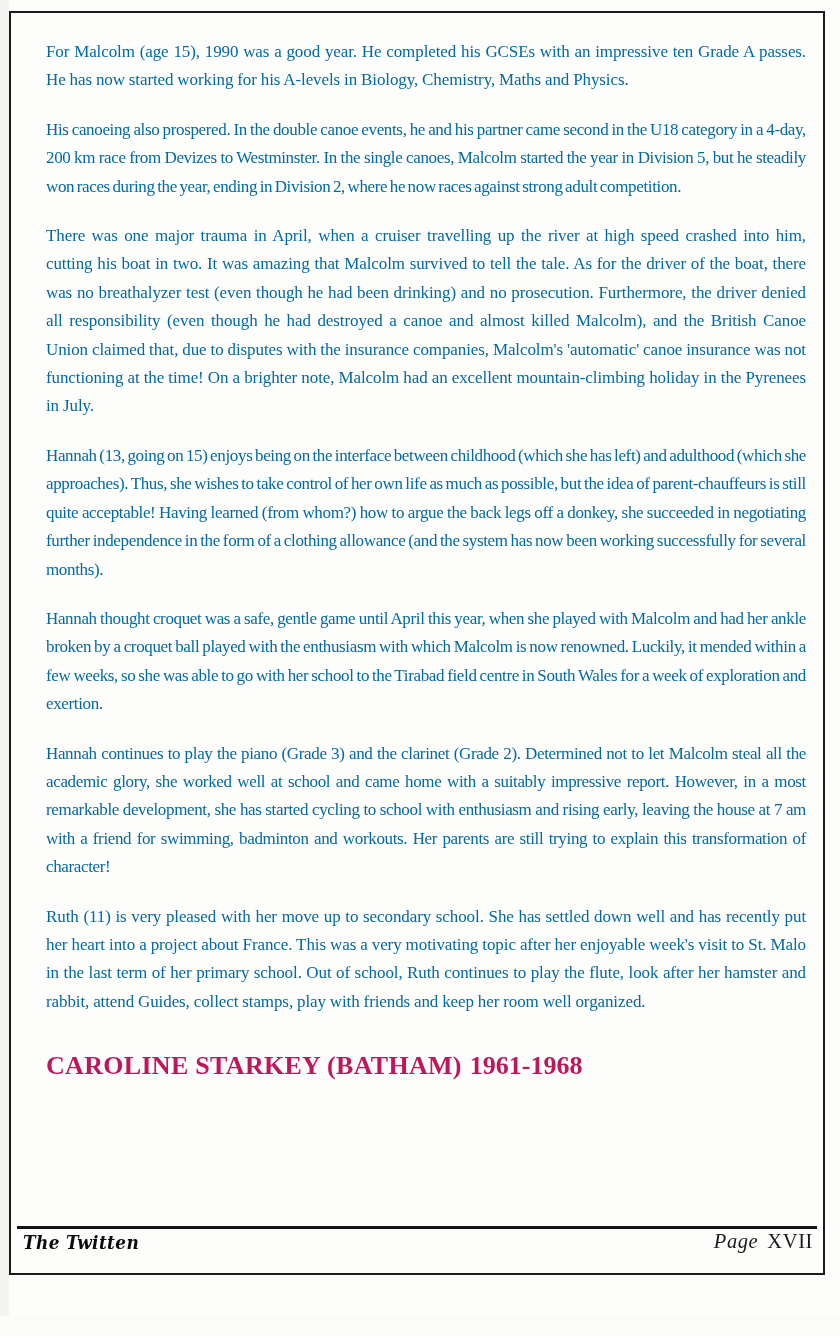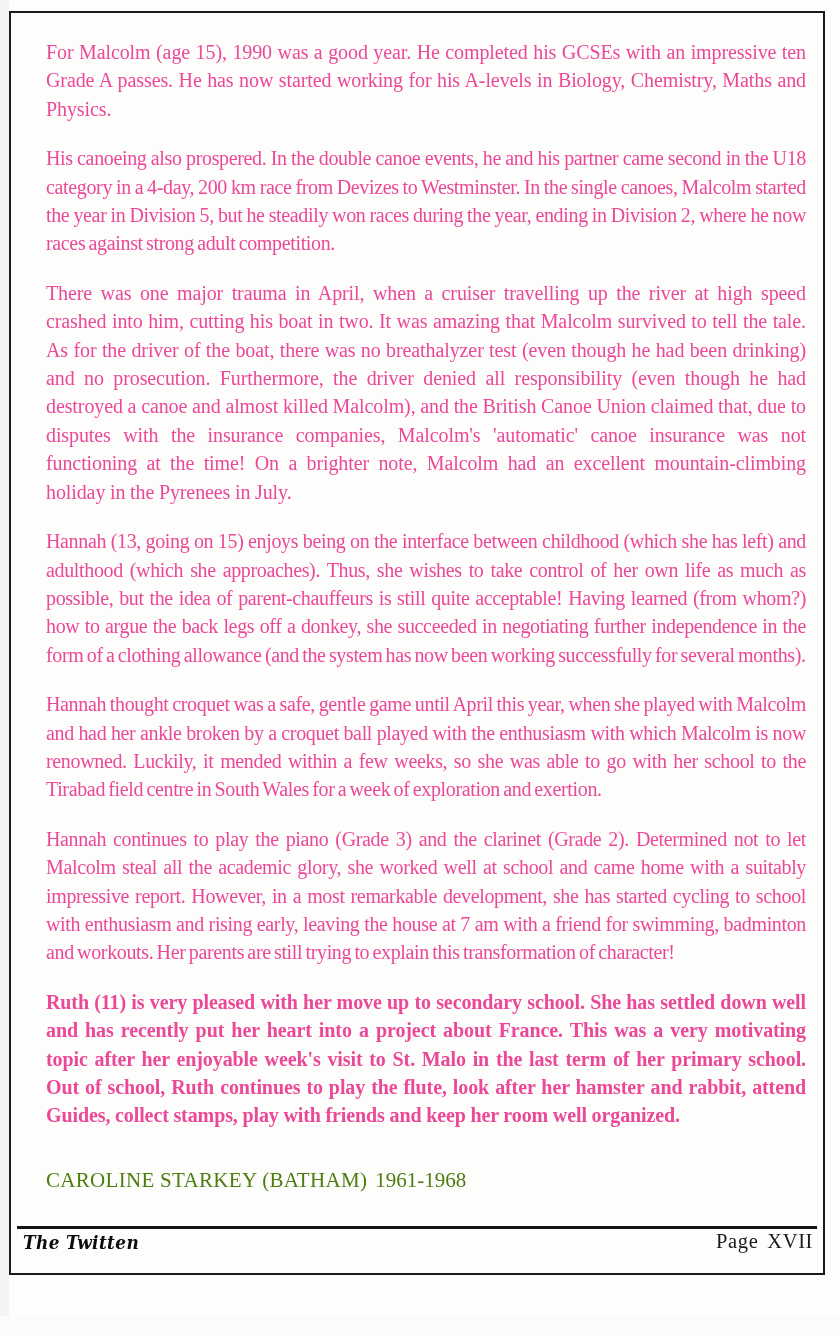--- a/index.html
+++ b/index.html
@@ -40,39 +40,40 @@
 
   .content {
     position: absolute;
     left: 46px;
     top: 38px;
     width: 760px;
   }
 
   p.para {
     margin: 0 0 21px 0;
-    font-size: 20px;
+    font-size: 17px;
     line-height: 28.4px;
     text-align: justify;
     text-justify: inter-word;
     letter-spacing: -0.1px;
     word-spacing: -0.2px;
-    color: #ec4899;
+    color: #0369a1;
   }
-  p.para:last-of-type { margin-bottom: 17px; font-weight: bold; }
+  p.para:last-of-type { margin-bottom: 17px; }
 
   
   p.tight { word-spacing: -1.4px; letter-spacing: -0.35px; margin-top: 16px; }
 
   .signature {
     margin: 36px 0 0 0;
-    font-size: 21px;
+    font-size: 26px;
     line-height: 28px;
     letter-spacing: 0.3px;
-    color: #4d7c0f;
+    color: #be185d;
+    font-weight: bold;
   }
   .signature .sig-years {
     letter-spacing: 0px;
     margin-left: 8px;
   }
 
   
   .footer {
     position: absolute;
     left: 9px;
@@ -102,21 +103,21 @@
     transform-origin: left top;
   }
   .footer-right {
     position: absolute;
     right: 12px;
     top: 4px;
     font-size: 20.5px;
     letter-spacing: 0.6px;
     color: #1a1a1a;
   }
-  .footer-right .pg-label { margin-right: 9px; }
+  .footer-right .pg-label { margin-right: 9px; font-style: italic; }
 
   
   .scan-edge-left {
     position: absolute;
     left: 0; top: 0;
     width: 9px; height: 1336px;
     background: #f4f4f2;
   }
   .scan-edge-bottom {
     position: absolute;

